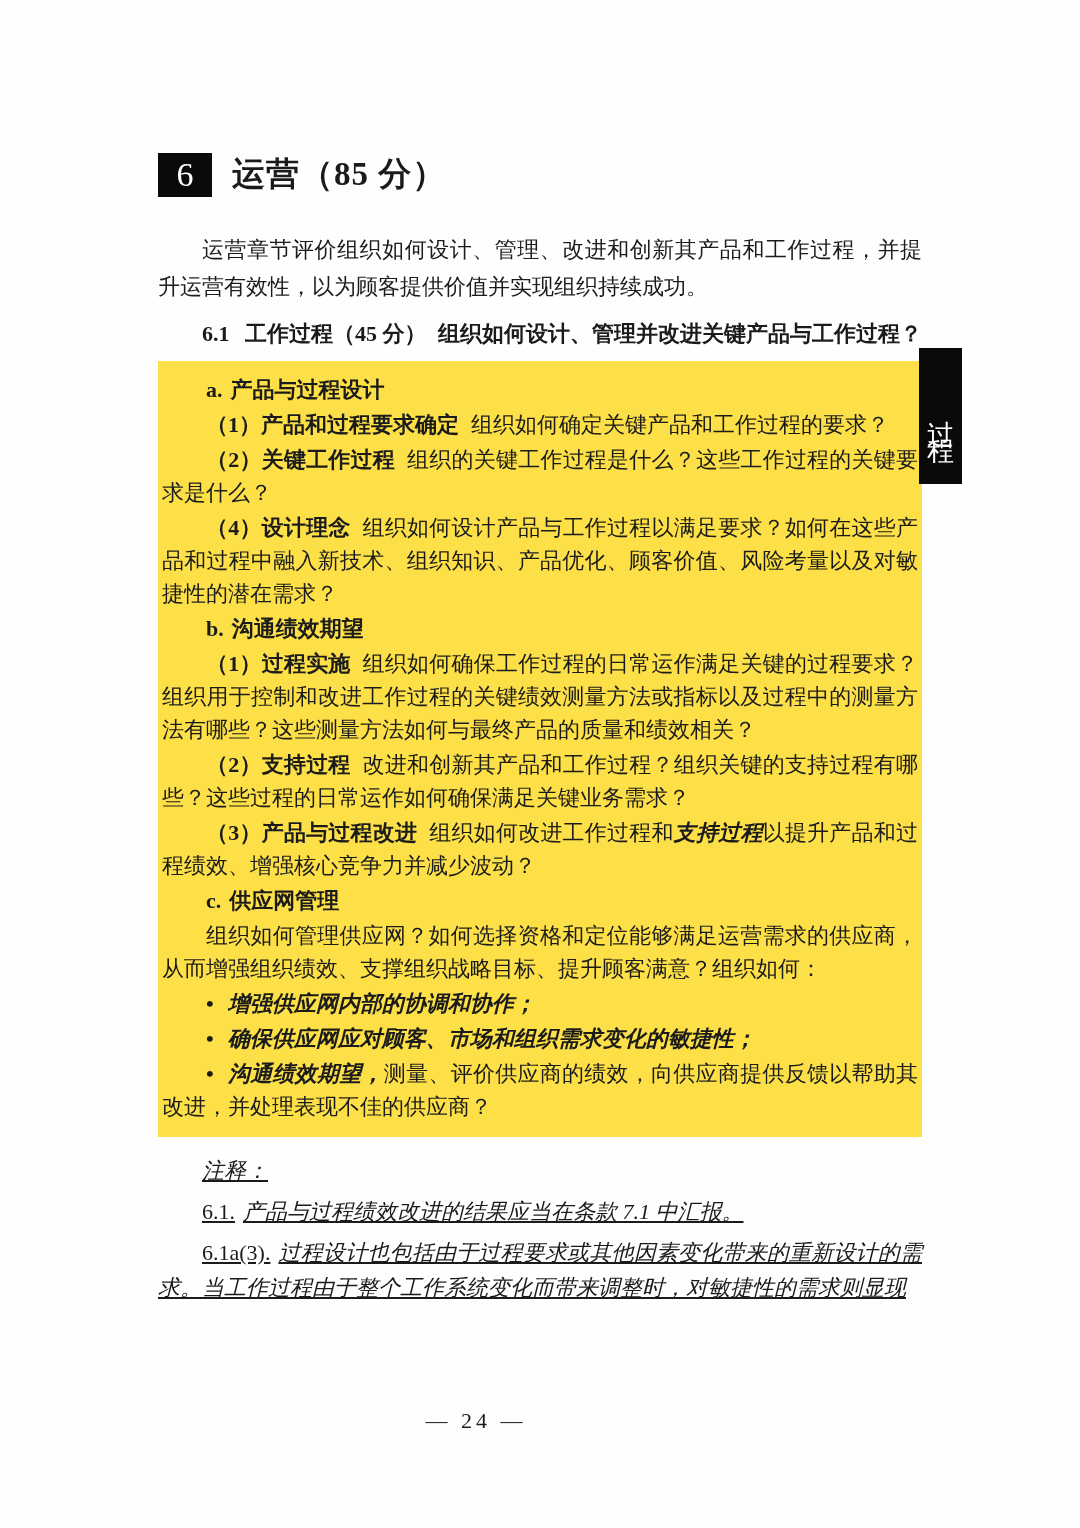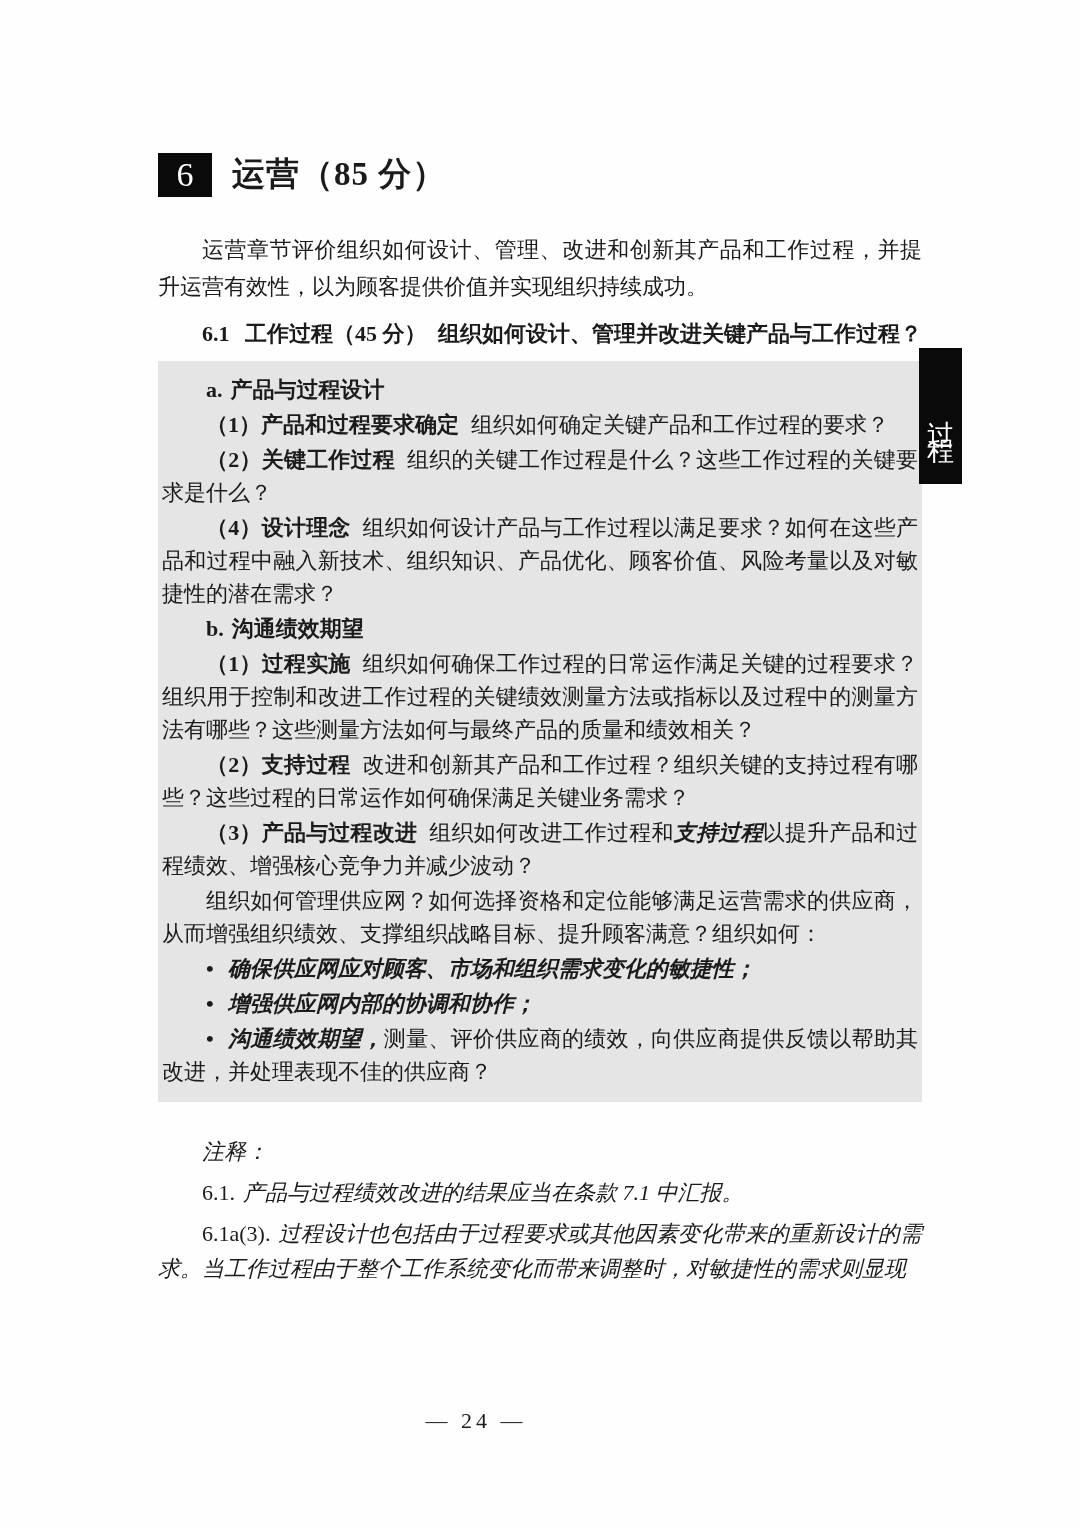--- a/index.html
+++ b/index.html
@@ -32,21 +32,21 @@
     margin:0; text-indent:2em;
     text-align:justify;
   }
   .intro { margin-top:34px; }
   .item-heading { margin-top:10px; font-weight:700; }
   .item-heading .code { margin-right:10px; }
   .item-heading .title { margin-right:6px; }
 
   
   .graybox {
-    background:#e5e5e5;
+    background:#fde047;
     margin-top:9px;
     padding:10px 4px 12px 4px;
   }
   .graybox p {
     font-size:22px; line-height:33px;
     margin:2px 0; text-indent:2em;
     text-align:justify;
   }
   .sec-heading { font-weight:700; }
   .sec-heading .sec-label { margin-right:8px; }
@@ -66,21 +66,21 @@
     left:919px; top:348px;
     width:43px; height:136px;
     background:#0a0a0a; color:#ffffff;
     writing-mode:vertical-rl;
     display:flex; align-items:center; justify-content:center;
     font-size:27px; letter-spacing:20px;
     padding-top:6px; box-sizing:border-box;
   }
 
   
-  .notes { margin-top:32px; }
+  .notes { margin-top:16px;text-decoration:underline; }
   .notes p { font-size:22px; line-height:35px; margin:6px 0; text-indent:2em; text-align:justify; }
   .note-title { font-style:italic; font-weight:400; }
   .note-code { margin-right:8px; }
   .note-text { font-style:italic; }
 
   
   .footer {
     position:absolute;
     left:0; top:1408px; width:952px;
     text-align:center;
@@ -130,28 +130,31 @@
       <p>
         <span class="term">（1）过程实施</span><span class="qbold">组织如何确保工作过程的日常运作满足关键的过程要求？</span><span>组织用于控制和改进工作过程的关键绩效测量方法或指标以及过程中的测量方法有哪些？这些测量方法如何与最终产品的质量和绩效相关？</span>
       </p>
       <p>
         <span class="term">（2）支持过程</span><span class="qbold">改进和创新其产品和工作过程？</span><span>组织关键的支持过程有哪些？这些过程的日常运作如何确保满足关键业务需求？</span>
       </p>
       <p>
         <span class="term">（3）产品与过程改进</span><span class="qbold">组织如何改进工作过程和</span><span class="script">支持过程</span><span class="qbold">以提升产品和过程绩效、增强核心竞争力并减少波动？</span>
       </p>
 
+      <p class="sec-heading">
+        <span class="sec-label">c.</span><span>供应网管理</span>
+      </p>
       <p>
         <span class="qbold">组织如何管理供应网？</span><span>如何选择资格和定位能够满足运营需求的供应商，从而增强组织绩效、支撑组织战略目标、提升顾客满意？组织如何：</span>
       </p>
       <p class="bullet-para">
-        <span class="bullet-glyph">•</span><span>确保供应网应对顾客、市场和组织需求变化的敏捷性；</span>
+        <span class="bullet-glyph">•</span><span>增强供应网内部的协调和协作；</span>
       </p>
       <p class="bullet-para">
-        <span class="bullet-glyph">•</span><span>增强供应网内部的协调和协作；</span>
+        <span class="bullet-glyph">•</span><span>确保供应网应对顾客、市场和组织需求变化的敏捷性；</span>
       </p>
       <p class="bullet-para">
         <span class="bullet-glyph">•</span><span>沟通绩效期望，</span><span class="rest">测量、评价供应商的绩效，向供应商提供反馈以帮助其改进，并处理表现不佳的供应商？</span>
       </p>
 
 
     </div>
 
     <div class="notes">
       <p class="note-title">注释：</p>

